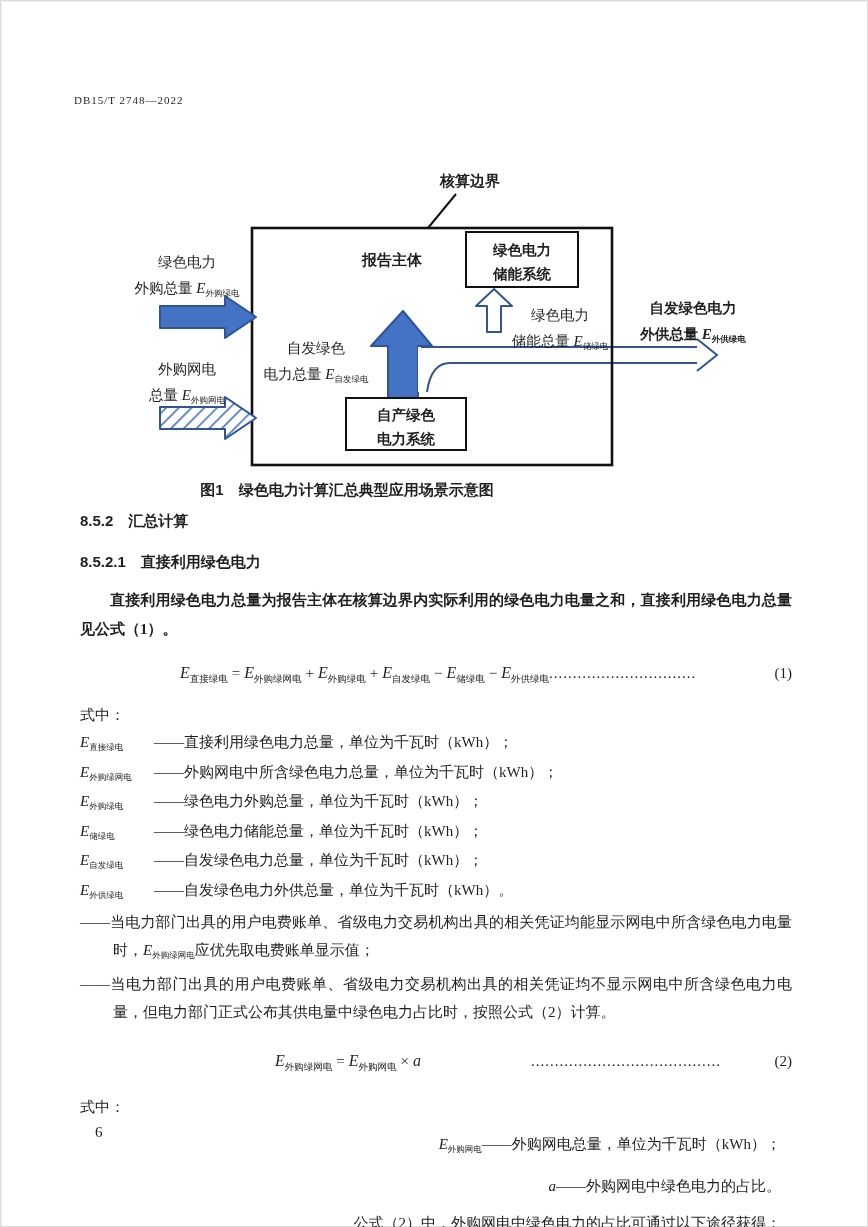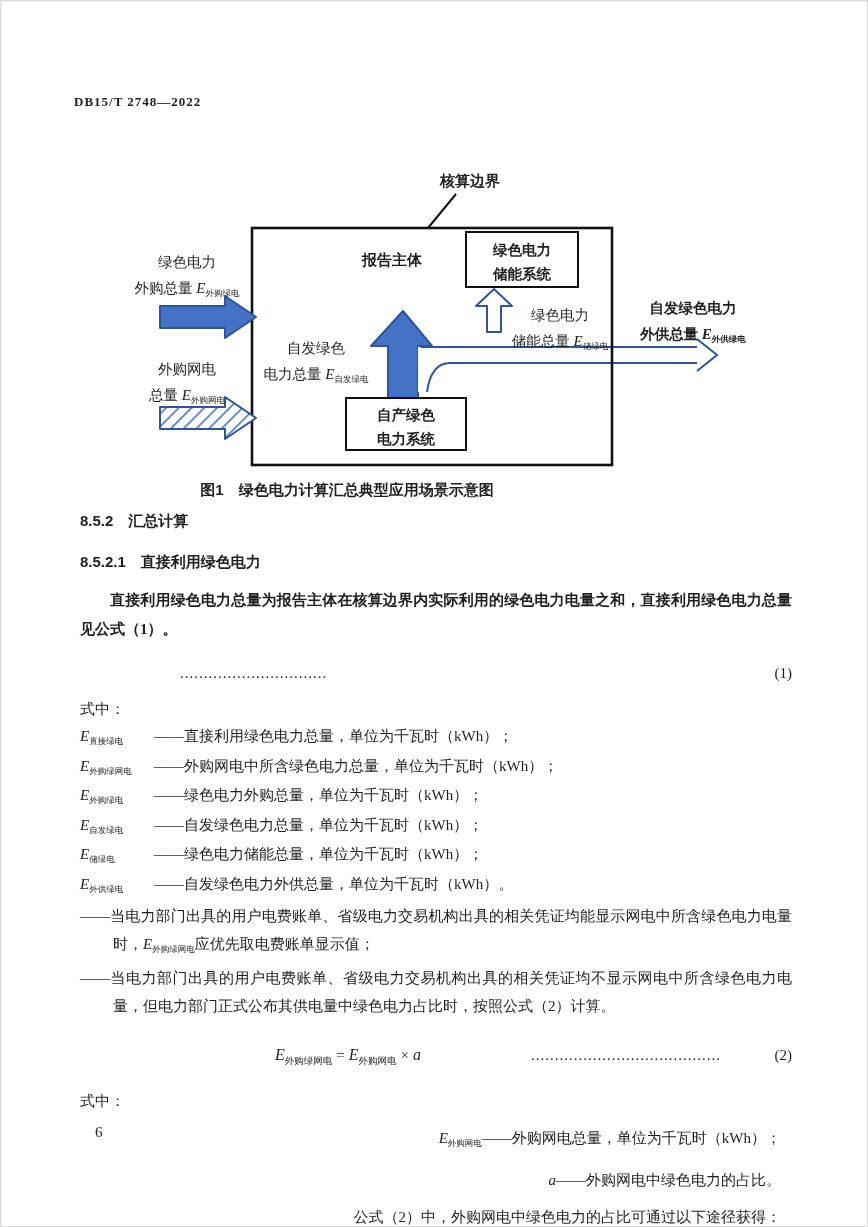--- a/index.html
+++ b/index.html
@@ -1,21 +1,21 @@
 <!DOCTYPE html>
 <html><head>
 <meta charset="utf-8">
 <style>
   html,body{margin:0;padding:0;background:#9a9a9a;}
   .page{
     position:relative;width:868px;height:1227px;margin:0 auto;background:#ffffff;
     font-family:"Liberation Serif","DejaVu Serif",serif;color:#1f1f1f;overflow:hidden;
     box-shadow:inset 0 0 0 1px #dcdcdc, inset 2px 2px 0 #eeeeee;
   }
-  .hdr{position:absolute;left:74px;top:94px;font-size:13px;font-weight:bold;letter-spacing:1px;
+  .hdr{position:absolute;left:74px;top:94px;font-size:11px;font-weight:normal;letter-spacing:1px;
        font-family:"Liberation Serif","DejaVu Serif",serif;}
   
   .dg-svg{position:absolute;left:0;top:0;width:868px;height:1227px;z-index:1;}
   .dlabel{position:absolute;z-index:2;font-size:14.5px;line-height:26px;text-align:center;white-space:nowrap;}
   .dlabel.bold{font-family:"Liberation Sans","DejaVu Sans",sans-serif;font-weight:bold;font-size:15px;}
   .boxlabel{position:absolute;z-index:2;text-align:center;font-family:"Liberation Sans","DejaVu Sans",sans-serif;
             font-weight:bold;font-size:14.5px;line-height:24px;}
   .sym{font-family:"Liberation Serif","DejaVu Serif",serif;font-style:italic;font-size:15px;}
   .dlabel sub{font-size:8.5px;vertical-align:-3px;letter-spacing:0;}
   .caption{position:absolute;left:0;top:481px;width:694px;text-align:center;z-index:2;
@@ -125,46 +125,47 @@
 
   <div class="body-col">
 
     <p class="sect s1">8.5.2　汇总计算</p>
     <p class="sect s2">8.5.2.1　直接利用绿色电力</p>
 
     <p class="para">直接利用绿色电力总量为报告主体在核算边界内实际利用的绿色电力电量之和，直接利用绿色电力总量见公式（1）。</p>
 
     <div class="fml-row fml">
       <span class="lead" style="width:100px;"></span>
+      <span><i>E</i><sub>直接绿电</sub><span class="op">=</span><i>E</i><sub>外购绿网电</sub><span class="op">+</span><i>E</i><sub>外购绿电</sub><span class="op">+</span><i>E</i><sub>自发绿电</sub><span class="op">−</span><i>E</i><sub>储绿电</sub><span class="op">−</span><i>E</i><sub>外供绿电</sub></span>
       <span class="dots">...............................</span>
       <span>(1)</span>
     </div>
 
     <p class="shizhong">式中：</p>
 
     <div class="defs">
       <div class="defrow">
         <span class="dsym"><i>E</i><sub>直接绿电</sub></span>
         <span><span>——</span><span>直接利用绿色电力总量，单位为千瓦时（kWh）；</span></span>
       </div>
       <div class="defrow">
         <span class="dsym"><i>E</i><sub>外购绿网电</sub></span>
         <span><span>——</span><span>外购网电中所含绿色电力总量，单位为千瓦时（kWh）；</span></span>
       </div>
       <div class="defrow">
         <span class="dsym"><i>E</i><sub>外购绿电</sub></span>
         <span><span>——</span><span>绿色电力外购总量，单位为千瓦时（kWh）；</span></span>
       </div>
       <div class="defrow">
+        <span class="dsym"><i>E</i><sub>储绿电</sub></span>
+        <span><span>——</span><span>绿色电力储能总量，单位为千瓦时（kWh）；</span></span>
+      </div>
+      <div class="defrow">
         <span class="dsym"><i>E</i><sub>自发绿电</sub></span>
         <span><span>——</span><span>自发绿色电力总量，单位为千瓦时（kWh）；</span></span>
-      </div>
-      <div class="defrow">
-        <span class="dsym"><i>E</i><sub>储绿电</sub></span>
-        <span><span>——</span><span>绿色电力储能总量，单位为千瓦时（kWh）；</span></span>
       </div>
       <div class="defrow">
         <span class="dsym"><i>E</i><sub>外供绿电</sub></span>
         <span><span>——</span><span>自发绿色电力外供总量，单位为千瓦时（kWh）。</span></span>
       </div>
     </div>
 
 
     <p class="hang inline-sym"><span>——当电力部门出具的用户电费账单、省级电力交易机构出具的相关凭证均能显示网电中所含绿色电力电量时，</span><i>E</i><sub>外购绿网电</sub><span>应优先取电费账单显示值；</span></p>
 

